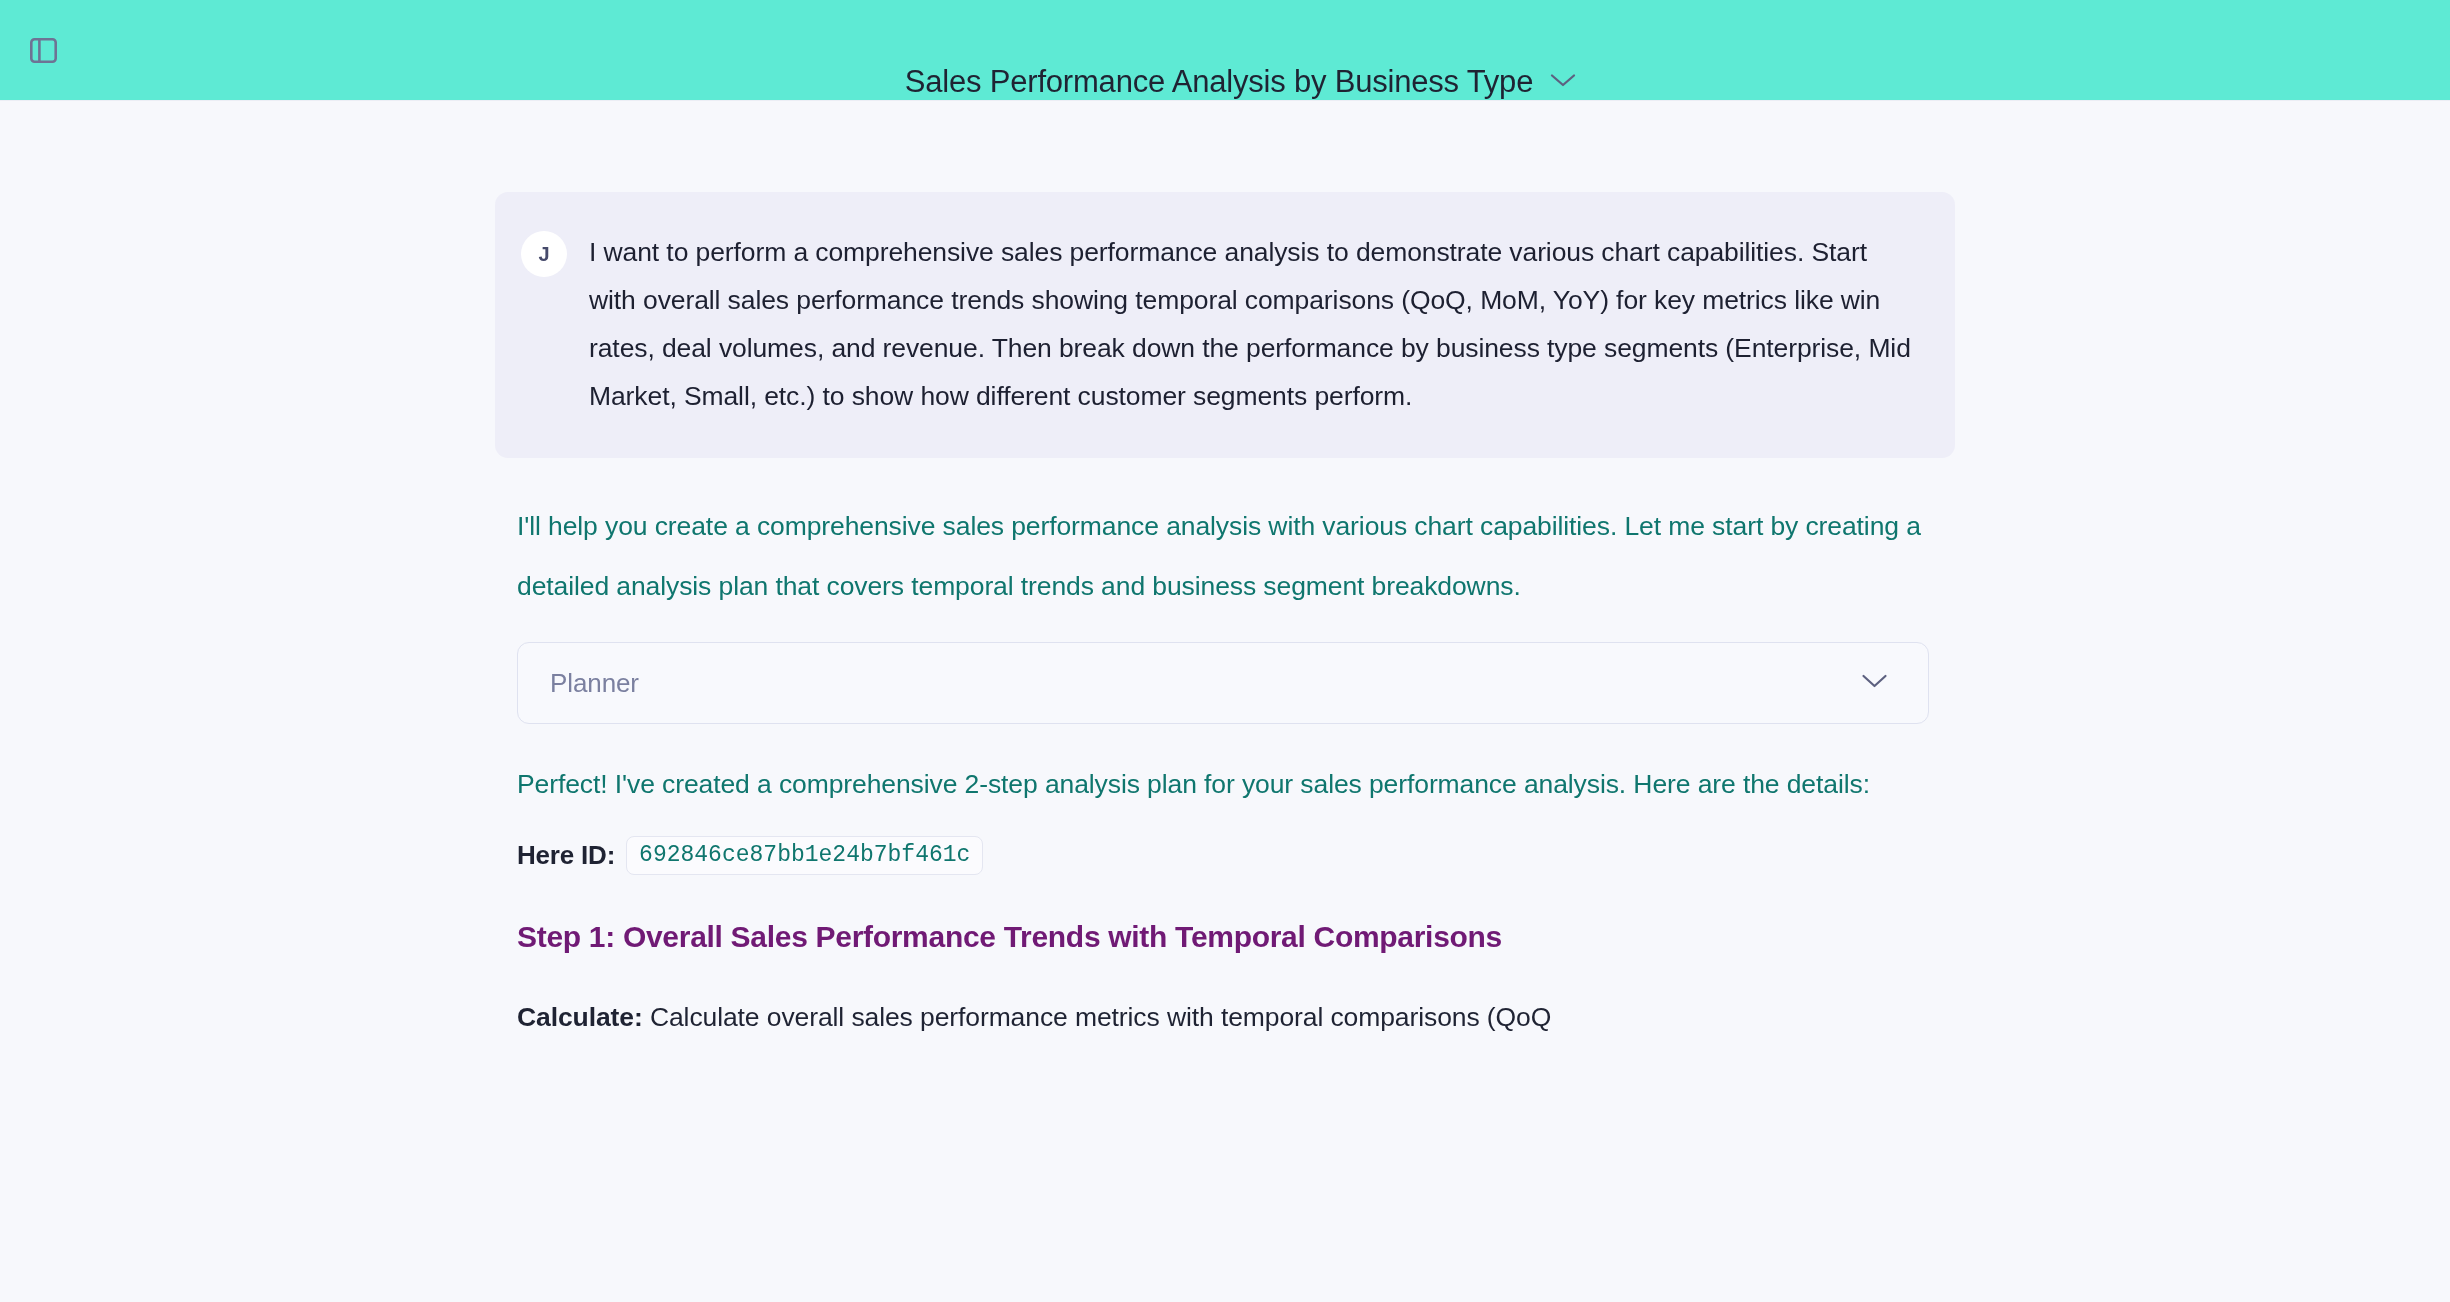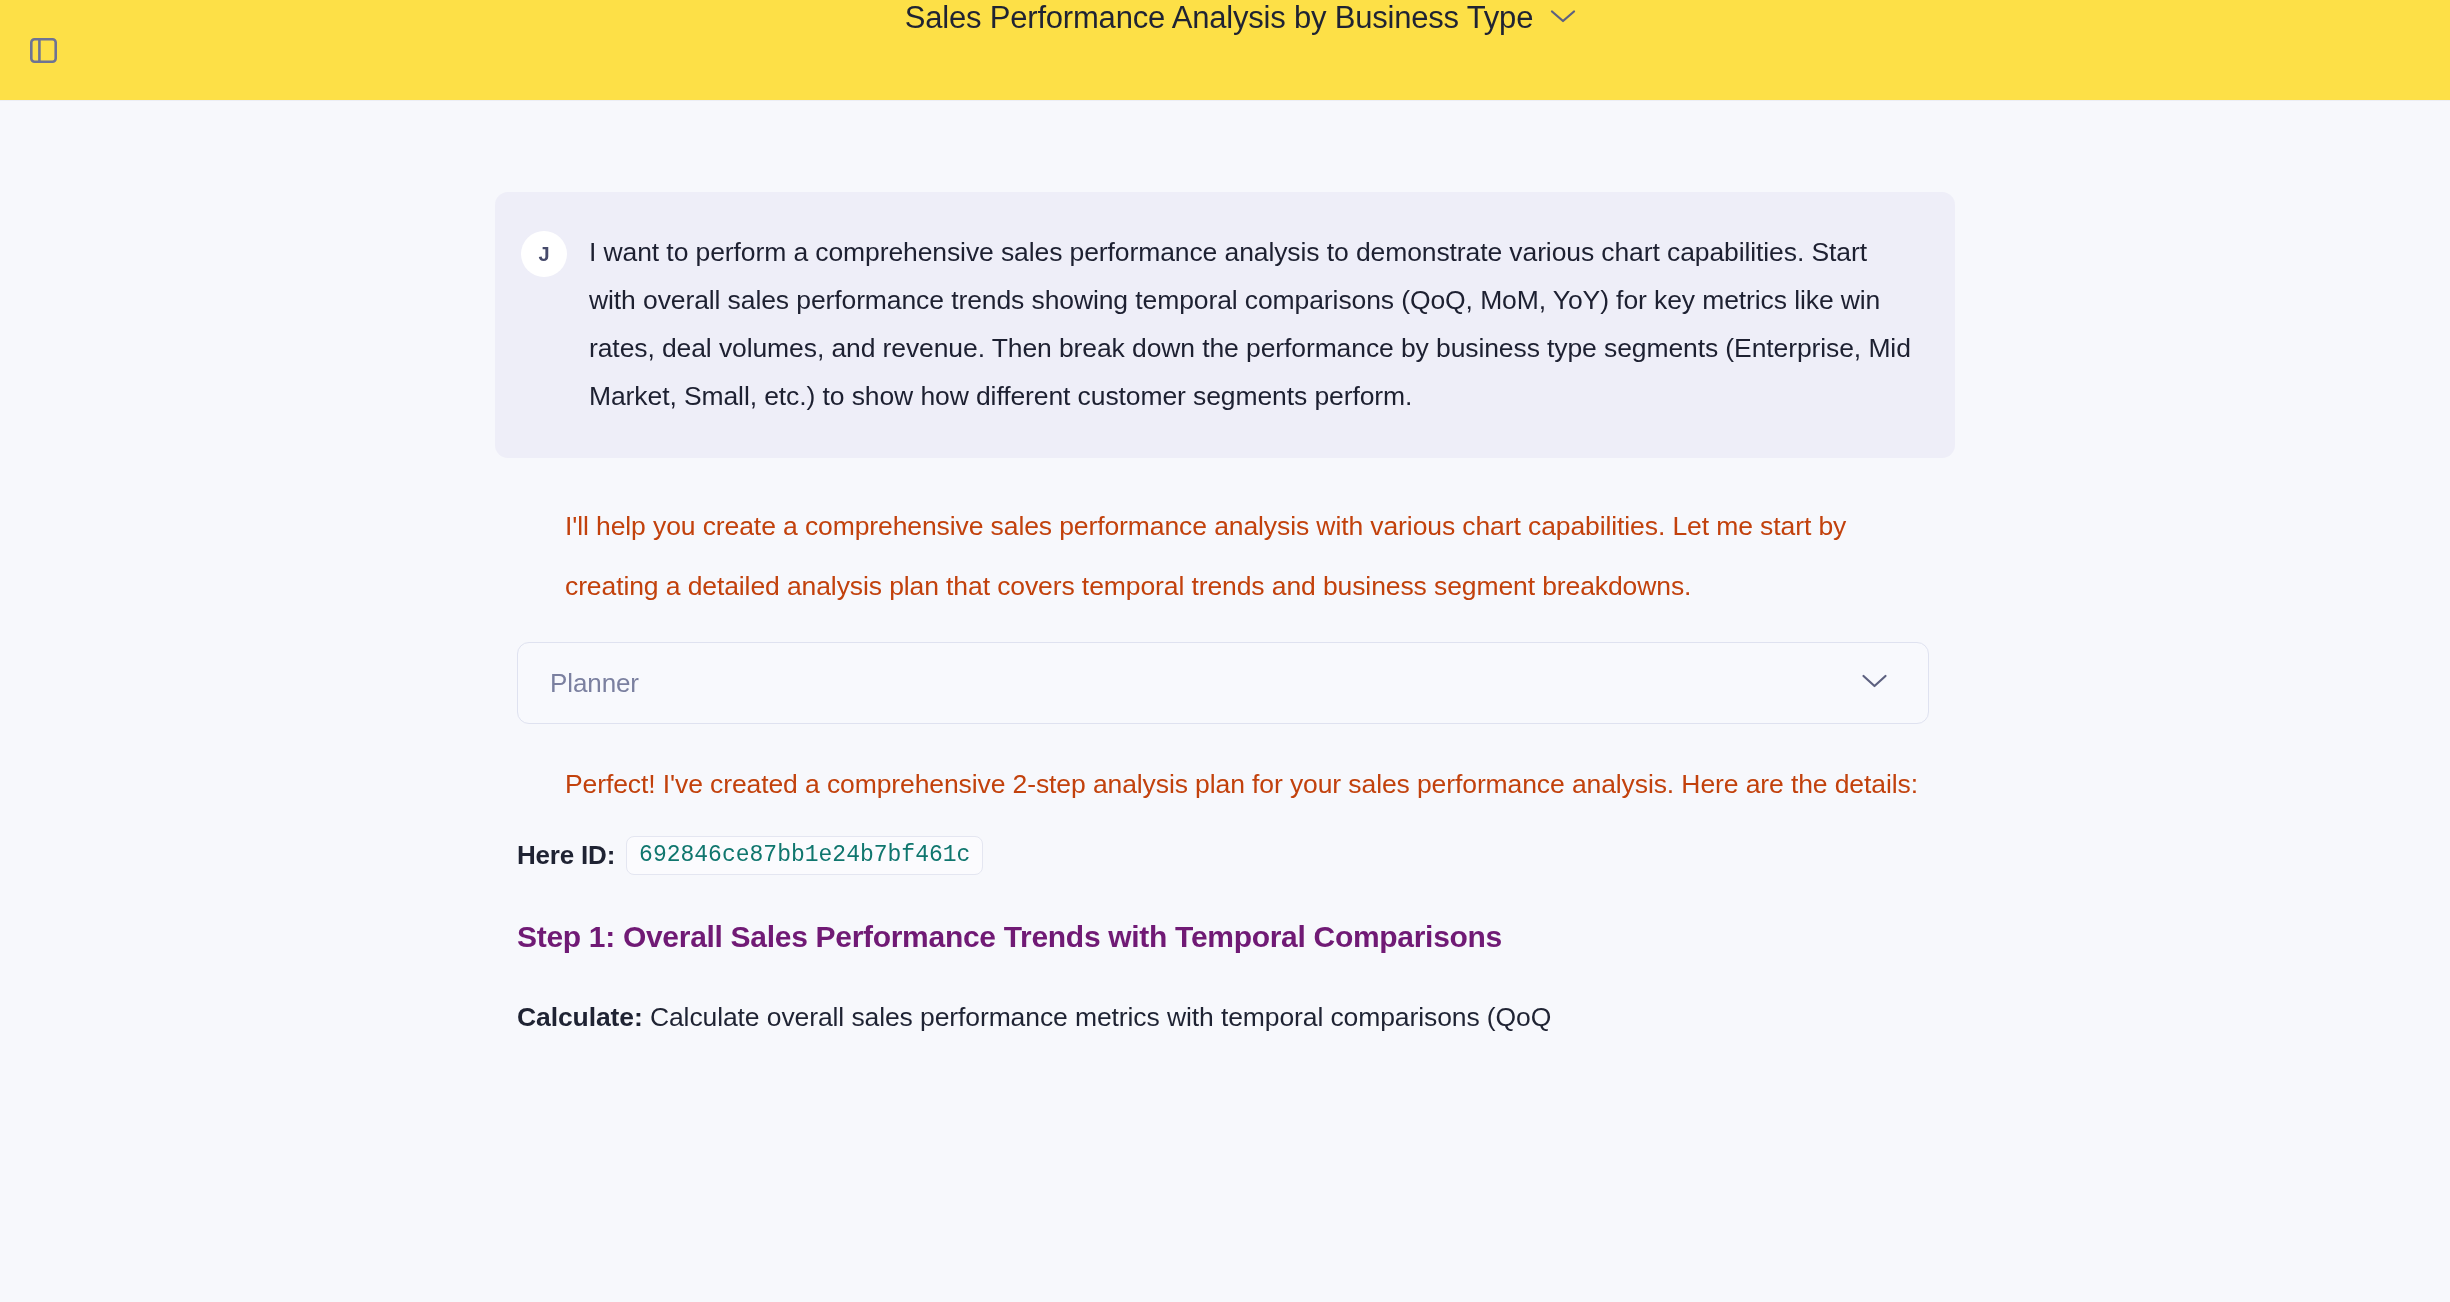--- a/index.html
+++ b/index.html
@@ -9,24 +9,24 @@
     height: 1302px;
     overflow: hidden;
     background: #f7f8fc;
     font-family: "Liberation Sans", sans-serif;
   }
 
   
   .app-header {
     position: relative;
     height: 101px;
-    background: #fde047;
+    background: #5eead4;
     border-bottom: 1px solid #eceef5;
     display: flex;
-    align-items: flex-start;
+    align-items: flex-end;
     padding-left: 31px;
   }
 
   .sidebar-toggle {
     position: absolute;
     left: 22px;
     top: 50%;
     transform: translateY(-50%);
     width: 42px;
     height: 42px;
@@ -108,23 +108,22 @@
 
   
   .assistant-block {
     padding: 0 22px;
     margin-top: 38px;
   }
 
   .assistant-para {
     font-size: 26.5px;
     line-height: 60px;
-    color: #c2410c;
-    letter-spacing: -0.1px;
-    margin-left: 48px;
+    color: #0f766e;
+    letter-spacing: -0.1px;
   }
 
   
   .planner {
     margin-top: 26px;
     margin-bottom: 30px;
     height: 82px;
     border: 1.6px solid #dfe2f0;
     border-radius: 12px;
     background: #f8f9fd;

